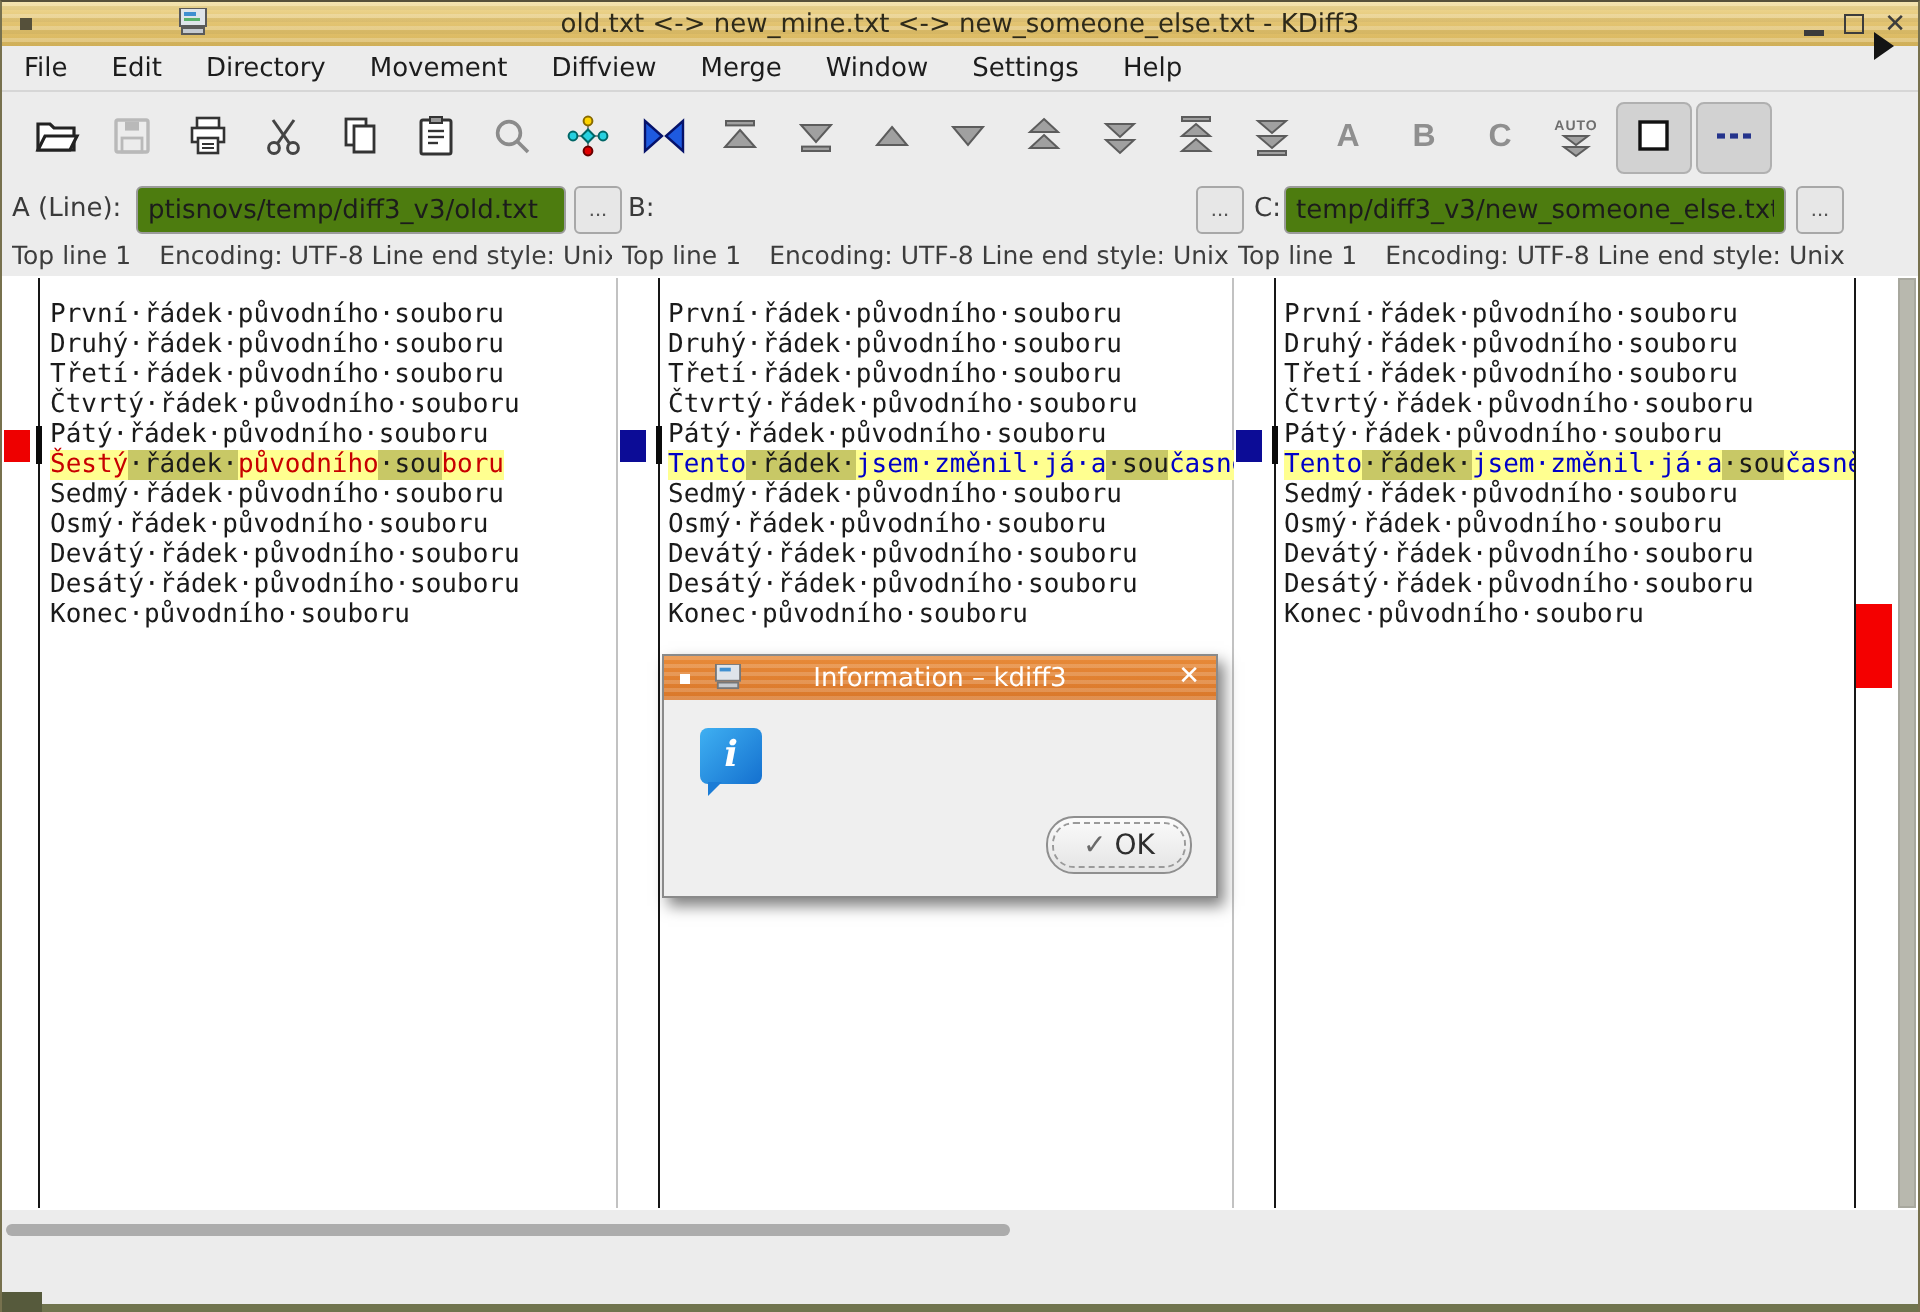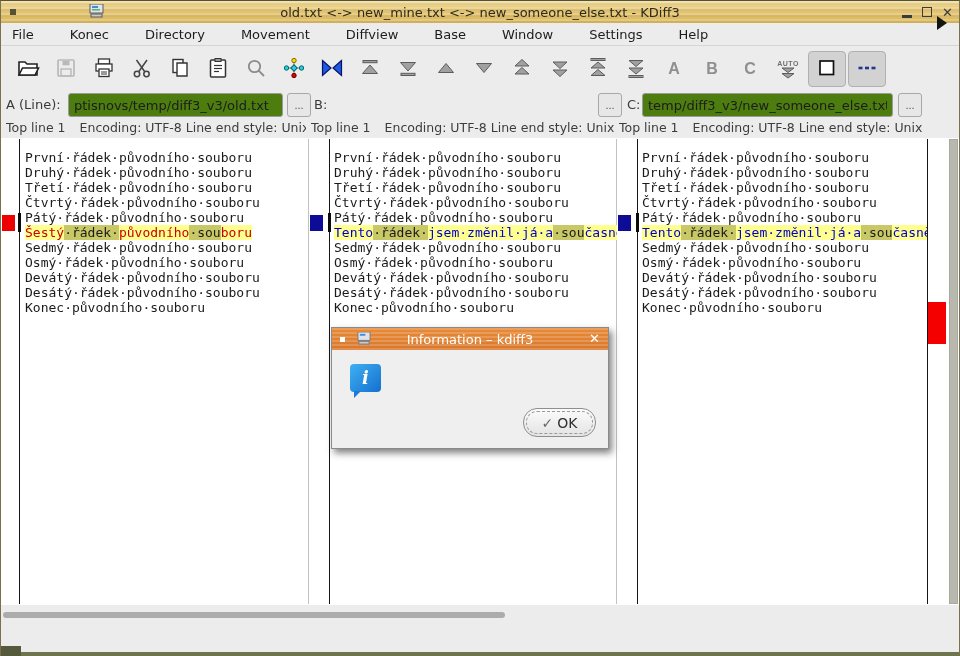--- a/index.html
+++ b/index.html
@@ -16,21 +16,21 @@
   .tb-dot { width:6px; height:6px; background:#55503a; margin-left:9px; z-index:1; }
   .tb-appicon { margin-left:28px; z-index:1; }
   .tb-title { position:absolute; left:0; right:0; text-align:center; font-size:13px; color:#2e2a1a; z-index:1; }
   .tb-controls { position:absolute; right:6px; top:0; height:22px; display:flex; align-items:center; gap:10px; z-index:2; }
   .ctl-min { width:10px; height:3px; background:#3c3c3c; margin-top:8px; }
   .ctl-max { width:10px; height:10px; border:1.5px solid #3c3c3c; }
   .ctl-close { font-size:13px; color:#3c3c3c; line-height:1; }
 
   
   .menubar { position:absolute; left:0; top:22px; width:958px; height:23px; background:#ececec;
-    border-bottom:1px solid #d6d6d6; display:flex; align-items:center; gap:14px; }
+    border-bottom:1px solid #d6d6d6; display:flex; align-items:center; gap:0; }
   .menu-item { padding:0 11px; font-size:13px; color:#1c1c1c; line-height:23px; }
 
   
   .toolbar { position:absolute; left:0; top:46px; width:958px; height:44px; background:#ececec;
     display:flex; align-items:center; padding-left:8px; }
   .tbtn { width:38px; height:38px; background:transparent; border:none; display:flex; align-items:center; justify-content:center; }
   .tbtn.pressed { width:38px; height:36px; background:#d2d2d2; border:1px solid #b0b0b0; border-radius:4px; margin:0 1px; }
   .tbtn .lbl-letter { font-size:16px; font-weight:bold; color:#8f8f8f; }
   .auto-ic { display:flex; flex-direction:column; align-items:center; }
   .auto-ic .t { font-size:7px; font-weight:bold; color:#6e6e6e; letter-spacing:.5px; }
@@ -111,25 +111,25 @@
     <div class="tb-title">old.txt &lt;-&gt; new_mine.txt &lt;-&gt; new_someone_else.txt - KDiff3</div>
     <div class="tb-controls">
       <span class="ctl-min"></span>
       <span class="ctl-max"></span>
       <span class="ctl-close">✕</span>
     </div>
   </div>
 
   <div class="menubar">
       <div class="menu-item">File</div>
-      <div class="menu-item">Konec</div>
+      <div class="menu-item">Edit</div>
       <div class="menu-item">Directory</div>
       <div class="menu-item">Movement</div>
       <div class="menu-item">Diffview</div>
-      <div class="menu-item">Base</div>
+      <div class="menu-item">Merge</div>
       <div class="menu-item">Window</div>
       <div class="menu-item">Settings</div>
       <div class="menu-item">Help</div>
     </div>
 
   <div class="toolbar">
       <button class="tbtn">
         <span><svg width="24" height="24" viewBox="0 0 24 24">
             <path d="M3 6 h6 l2 2 h10 v11 h-18 z" fill="#fff" stroke="#222" stroke-width="1.6"></path>
             <path d="M3 19 l3.5 -7 h16 l-3.5 7 z" fill="#fff" stroke="#222" stroke-width="1.6"></path>

